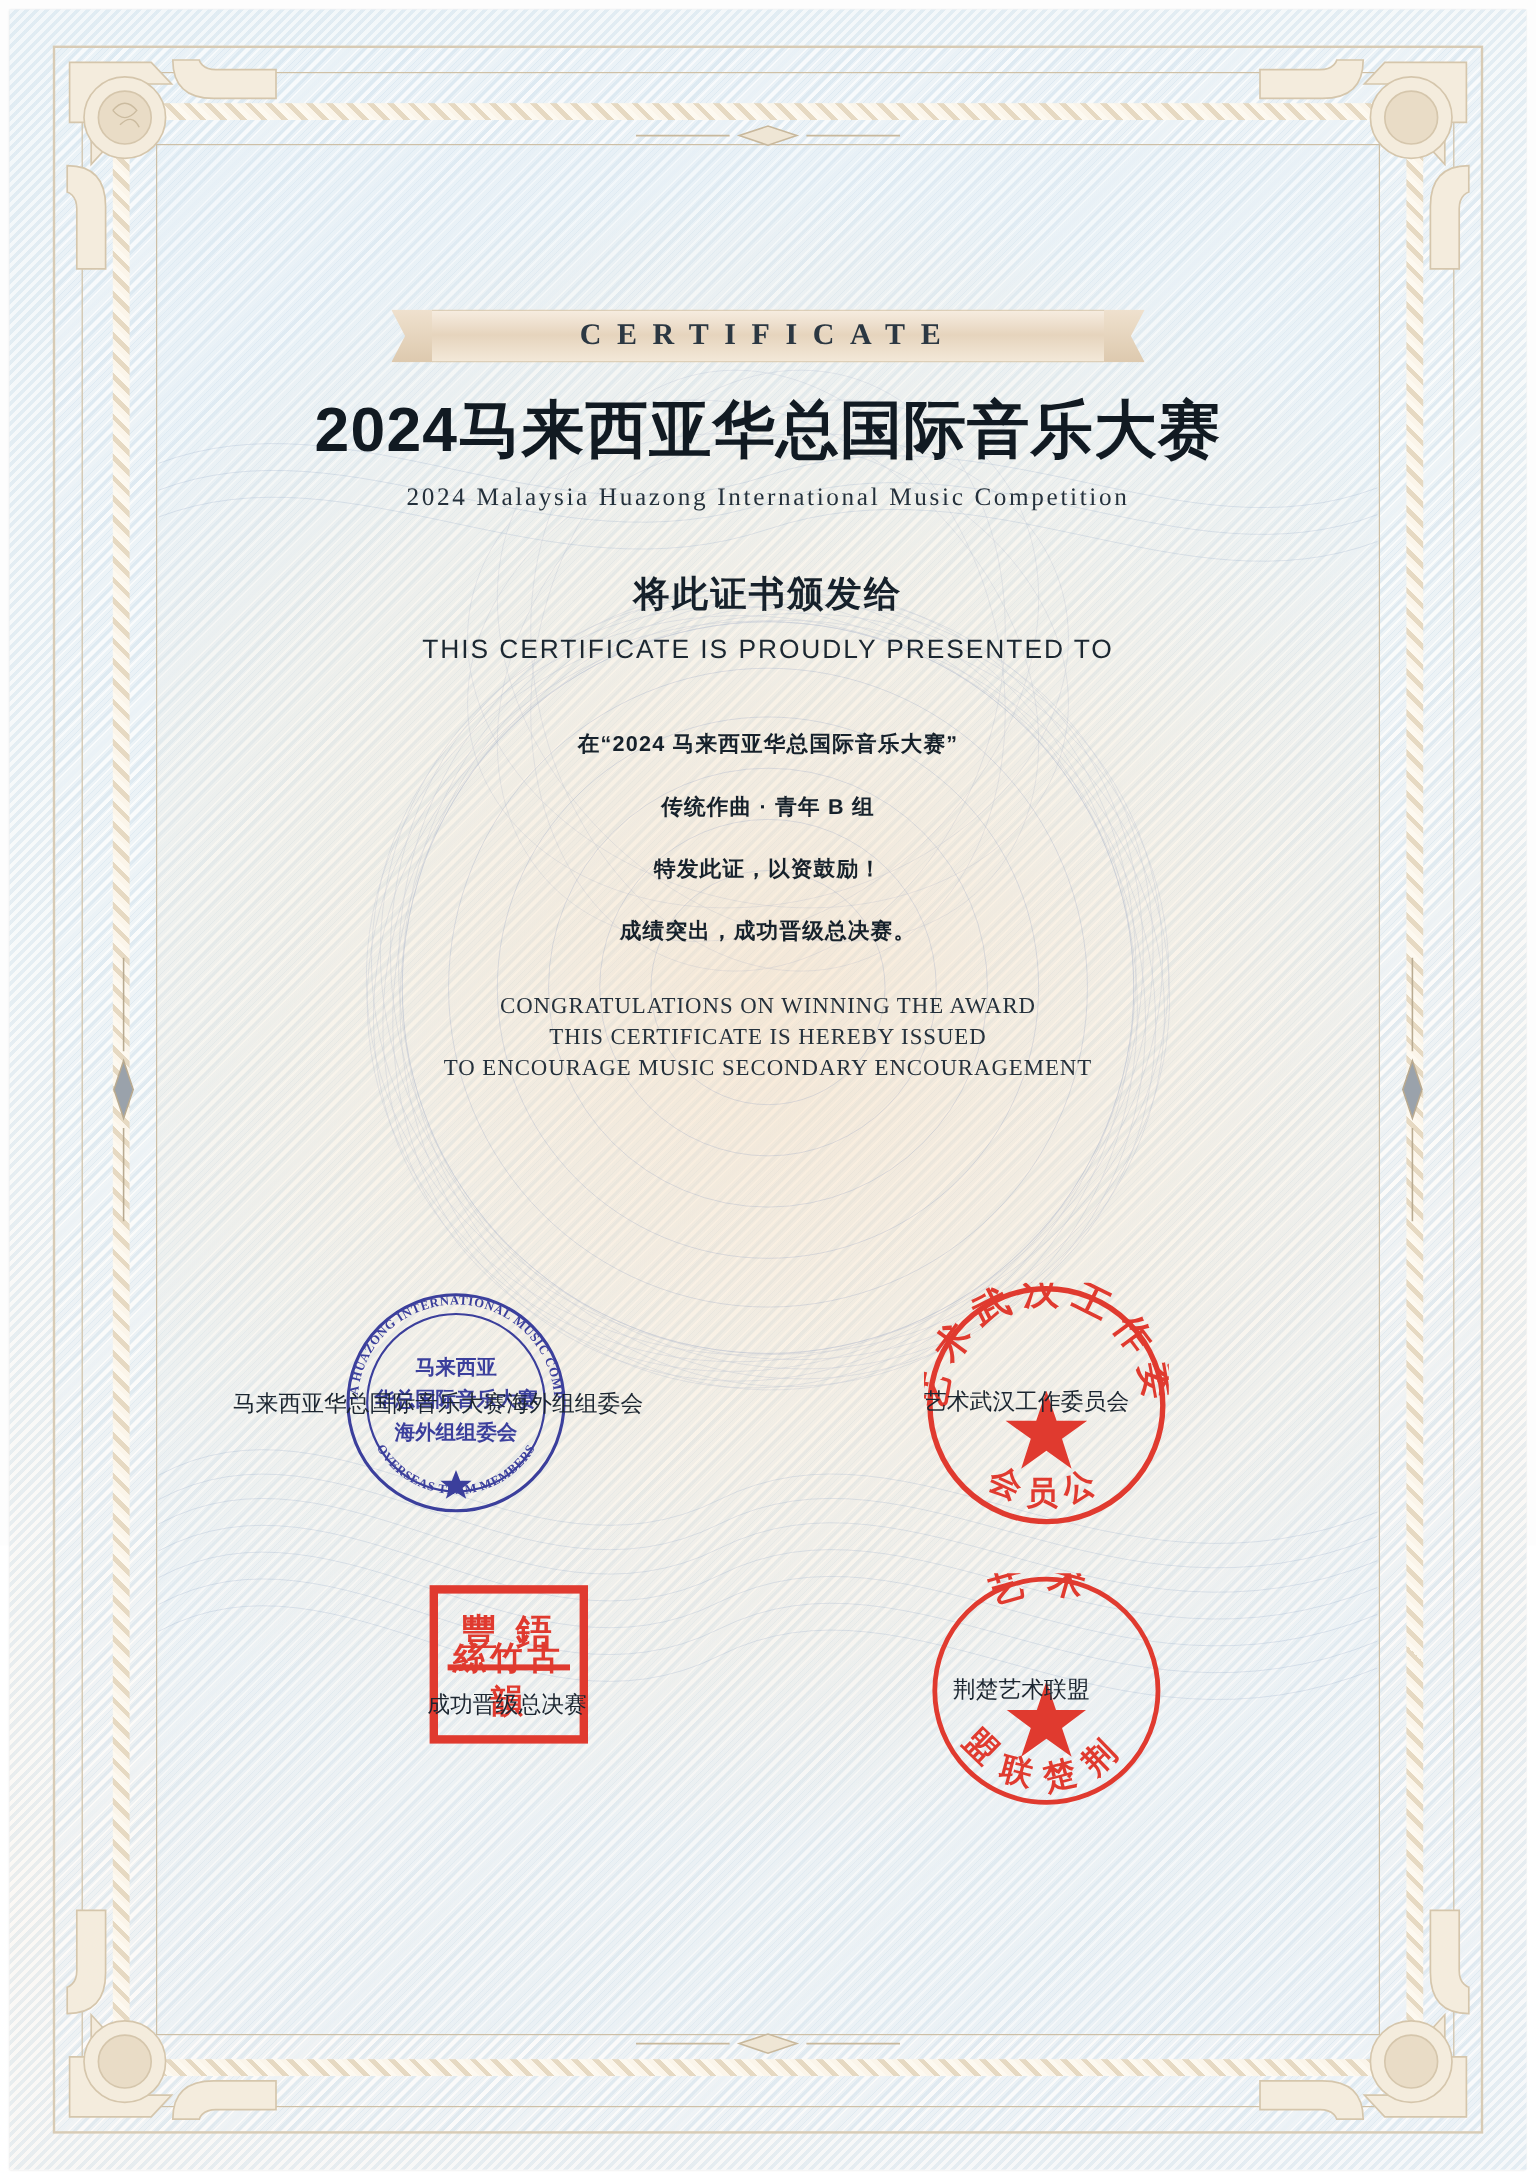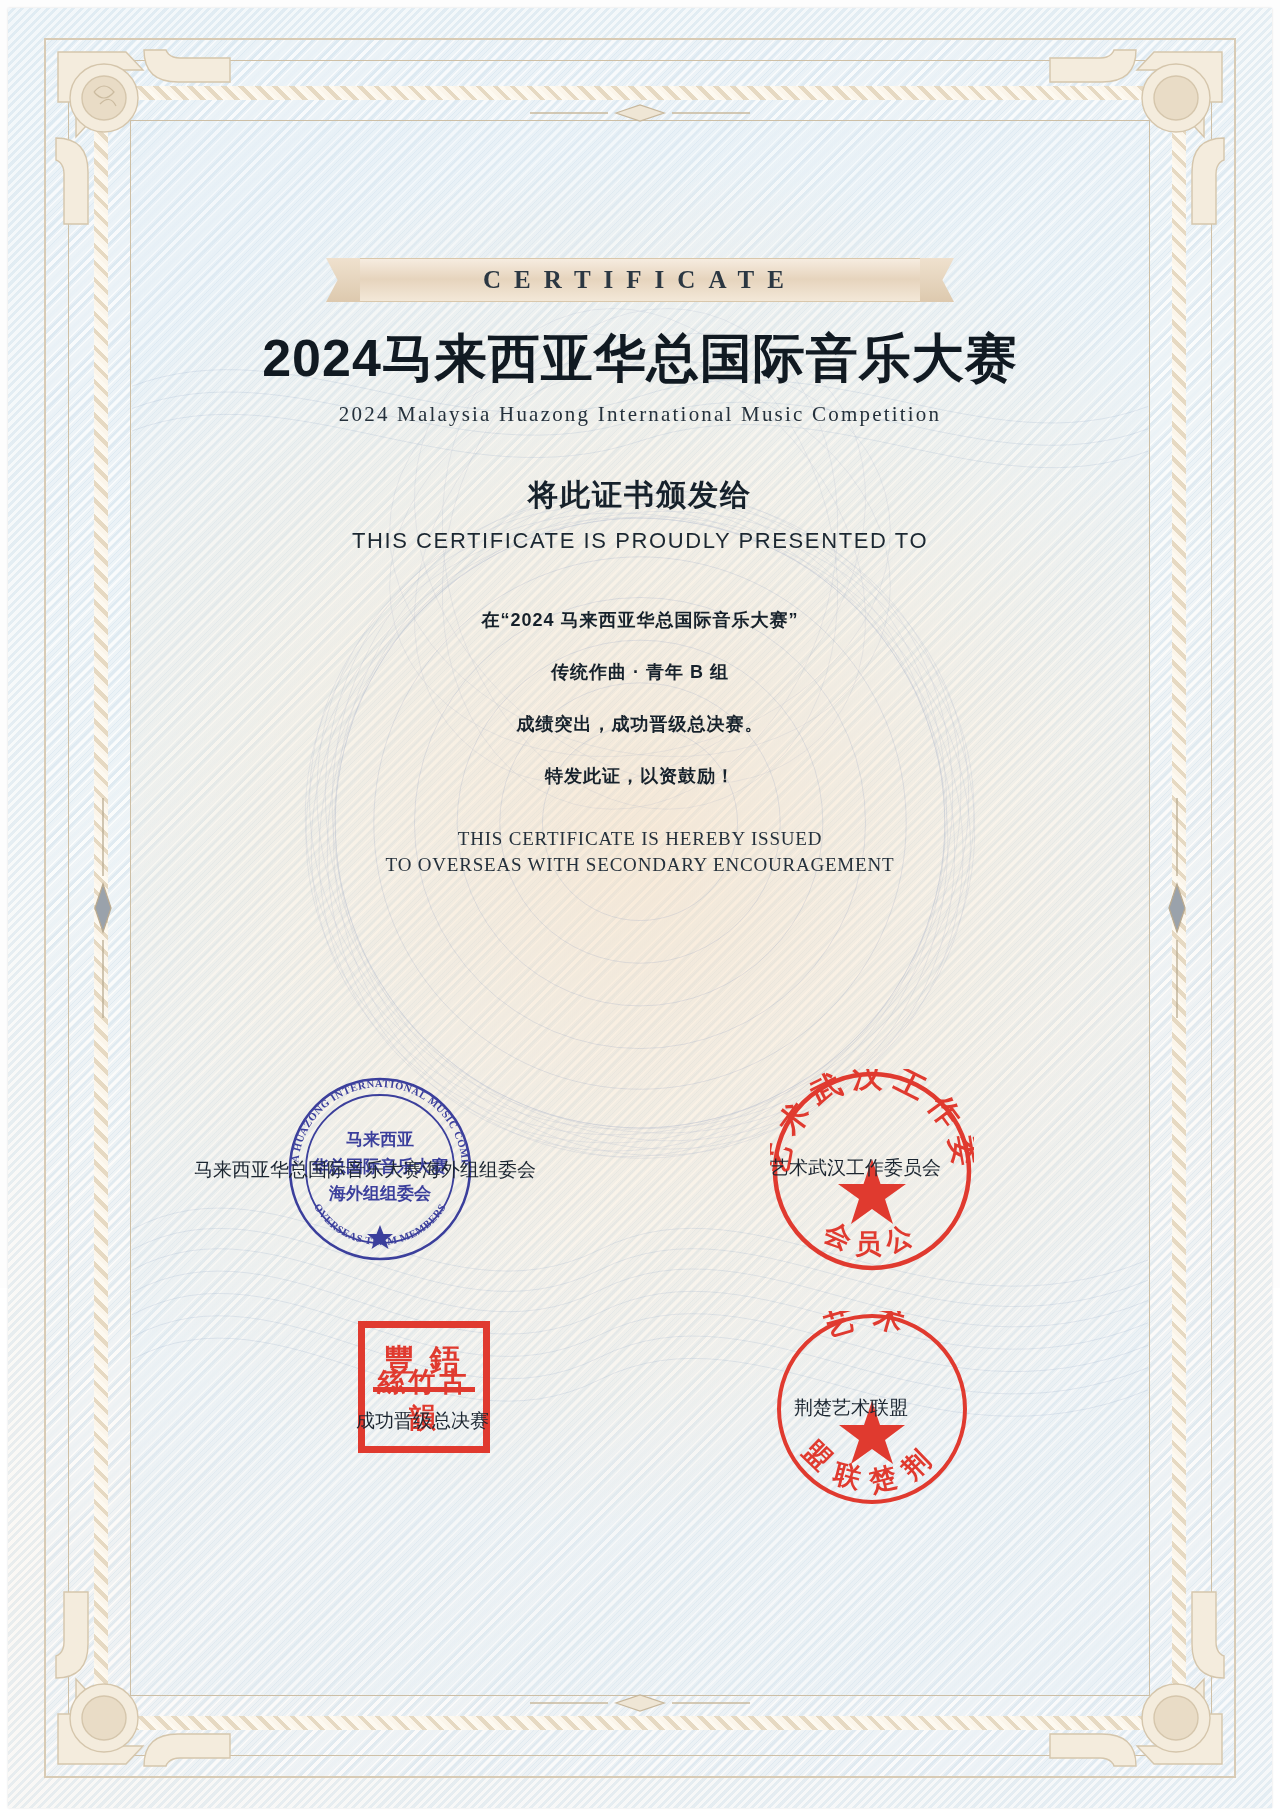--- a/index.html
+++ b/index.html
@@ -416,27 +416,28 @@
       <div class="title-cn">2024马来西亚华总国际音乐大赛</div>
       <div class="title-en">2024 Malaysia Huazong International Music Competition</div>
 
       <div class="present-cn">将此证书颁发给</div>
       <div class="present-en">THIS CERTIFICATE IS PROUDLY PRESENTED TO</div>
 
 
       <div class="body-lines">
         <div class="body-line">在“2024 马来西亚华总国际音乐大赛”</div>
         <div class="body-line">传统作曲 · 青年 B 组</div>
+        <div class="body-line">特发此证，以资鼓励！</div>
         <div class="body-line">成绩突出，成功晋级总决赛。</div>
-        <div class="body-line">特发此证，以资鼓励！</div>
       </div>
 
       <div class="body-en">
+        <div>CONGRATULATIONS ON WINNING THE AWARD</div>
         <div>THIS CERTIFICATE IS HEREBY ISSUED</div>
-        <div>TO OVERSEAS WITH SECONDARY ENCOURAGEMENT</div>
+        <div>TO ENCOURAGE MUSIC SECONDARY ENCOURAGEMENT</div>
       </div>
 
       <div class="stamps">
 
         <div class="stamp" style="left: 126px; top: 10px;">
           <svg width="192" height="192" viewBox="0 0 192 192">
             <g fill="none" stroke="#3b3f9c" stroke-width="2.6">
               <circle cx="96" cy="96" r="90"></circle>
               <circle cx="96" cy="96" r="74" stroke-width="1.8"></circle>
             </g>

